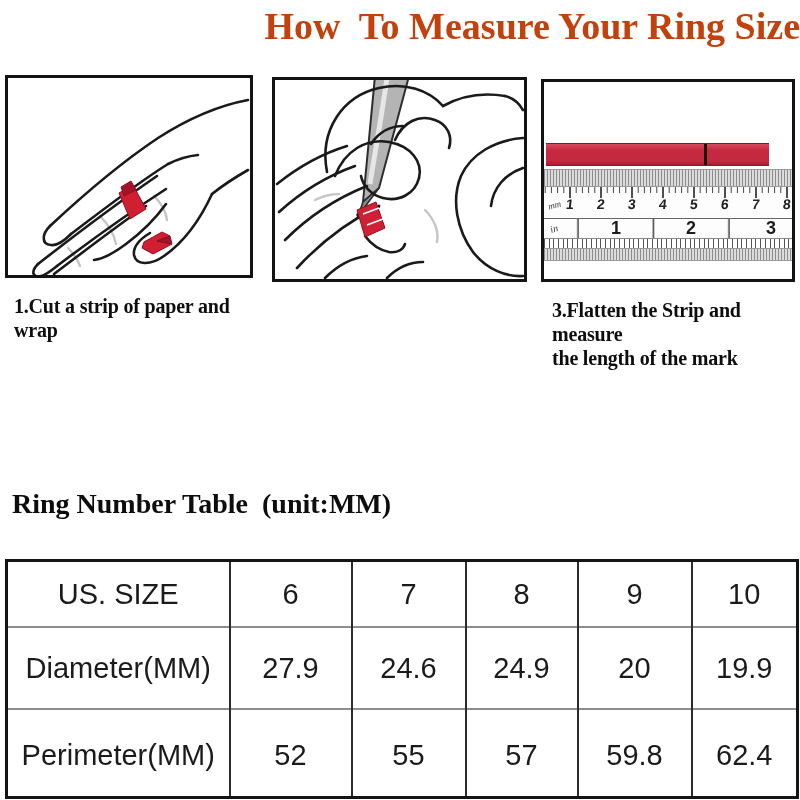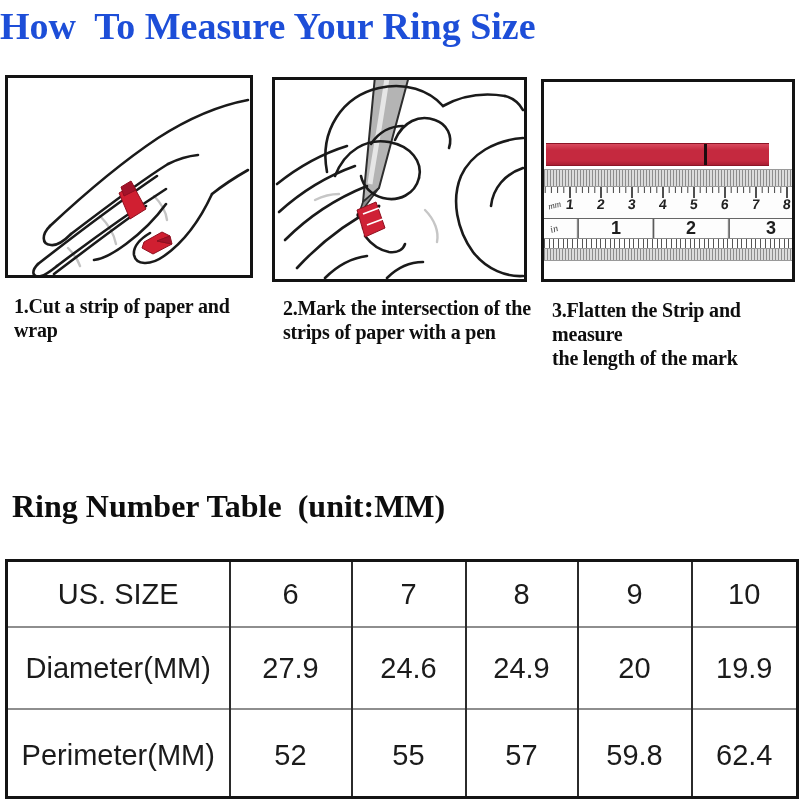--- a/index.html
+++ b/index.html
@@ -1,21 +1,21 @@
 <!DOCTYPE html>
 <html><head>
 <meta charset="utf-8">
 <style>
   html,body{margin:0;padding:0;background:#ffffff;}
   #stage{position:relative;width:800px;height:800px;background:#fff;overflow:hidden;
          font-family:"Liberation Serif",serif;color:#111;}
 
   
-  .page-title{position:absolute;left:0;top:4px;width:800px;text-align:left;
-    font-size:38px;font-weight:bold;letter-spacing:0px;white-space:pre;color:#1d4ed8;}
+  .page-title{position:absolute;left:0;top:4px;width:800px;text-align:right;
+    font-size:38px;font-weight:bold;letter-spacing:0px;white-space:pre;color:#c2410c;}
 
   
   .panel{position:absolute;background:#fff;border:3px solid #131313;overflow:hidden;}
   #panel1{left:5px;top:75px;width:242px;height:197px;}
   #panel2{left:272px;top:77px;width:249px;height:199px;}
   #panel3{left:541px;top:79px;width:248px;height:197px;}
   .panel svg{display:block;}
 
   
   .caption{position:absolute;font-weight:bold;font-size:20px;line-height:24px;
@@ -45,21 +45,21 @@
   .inchband{position:relative;height:19px;background:#fdfdfd;}
   .inch-num{position:absolute;top:-1px;width:24px;text-align:center;
     font-family:"Liberation Sans",sans-serif;font-size:18px;font-weight:bold;color:#1d1d1d;}
   .unit-in{position:absolute;left:6px;top:4px;font-size:10px;font-style:italic;
     color:#333;transform:rotate(-18deg);font-family:"Liberation Serif",serif;}
   .inch-ticks{height:9px;background:
      repeating-linear-gradient(90deg,#555 0 1px,transparent 1px 4.7px);
      border-top:1px solid #888;}
 
   
-  .table-heading{position:absolute;left:12px;top:488px;font-size:32px;font-weight:bold;
+  .table-heading{position:absolute;left:12px;top:488px;font-size:28px;font-weight:bold;
     white-space:pre;color:#0d0d0d;}
 
   
   .size-table{position:absolute;left:5px;top:559px;border-collapse:collapse;
     font-family:"Liberation Sans",sans-serif;font-size:29px;color:#1b1b1b;
     table-layout:fixed;}
   .size-table td{border-left:2px solid #2b2b2b;border-top:2px solid #8e8e8e;
     text-align:center;vertical-align:middle;padding:0;}
   .size-table tr td:first-child{border-left:none;}
   .size-table tr:first-child td{border-top:none;}
@@ -189,24 +189,20 @@
         </div>
         <div class="inch-ticks"></div>
         <div class="hatch low"></div>
       </div>
     </div>
   </div>
 
   <div class="caption" id="cap1">
     <div>1.Cut a strip of paper and wrap</div>
   </div>
-  <div class="caption" id="cap2">
-    <div>2.Mark the intersection of the</div>
-    <div>strips of paper with a pen</div>
-  </div>
   <div class="caption" id="cap3">
     <div>3.Flatten the Strip and measure</div>
     <div>the length of the mark</div>
   </div>
 
   <div class="table-heading">Ring Number Table  (unit:MM)</div>
 
   <table class="size-table">
     <colgroup>
       <col style="width:223px">

